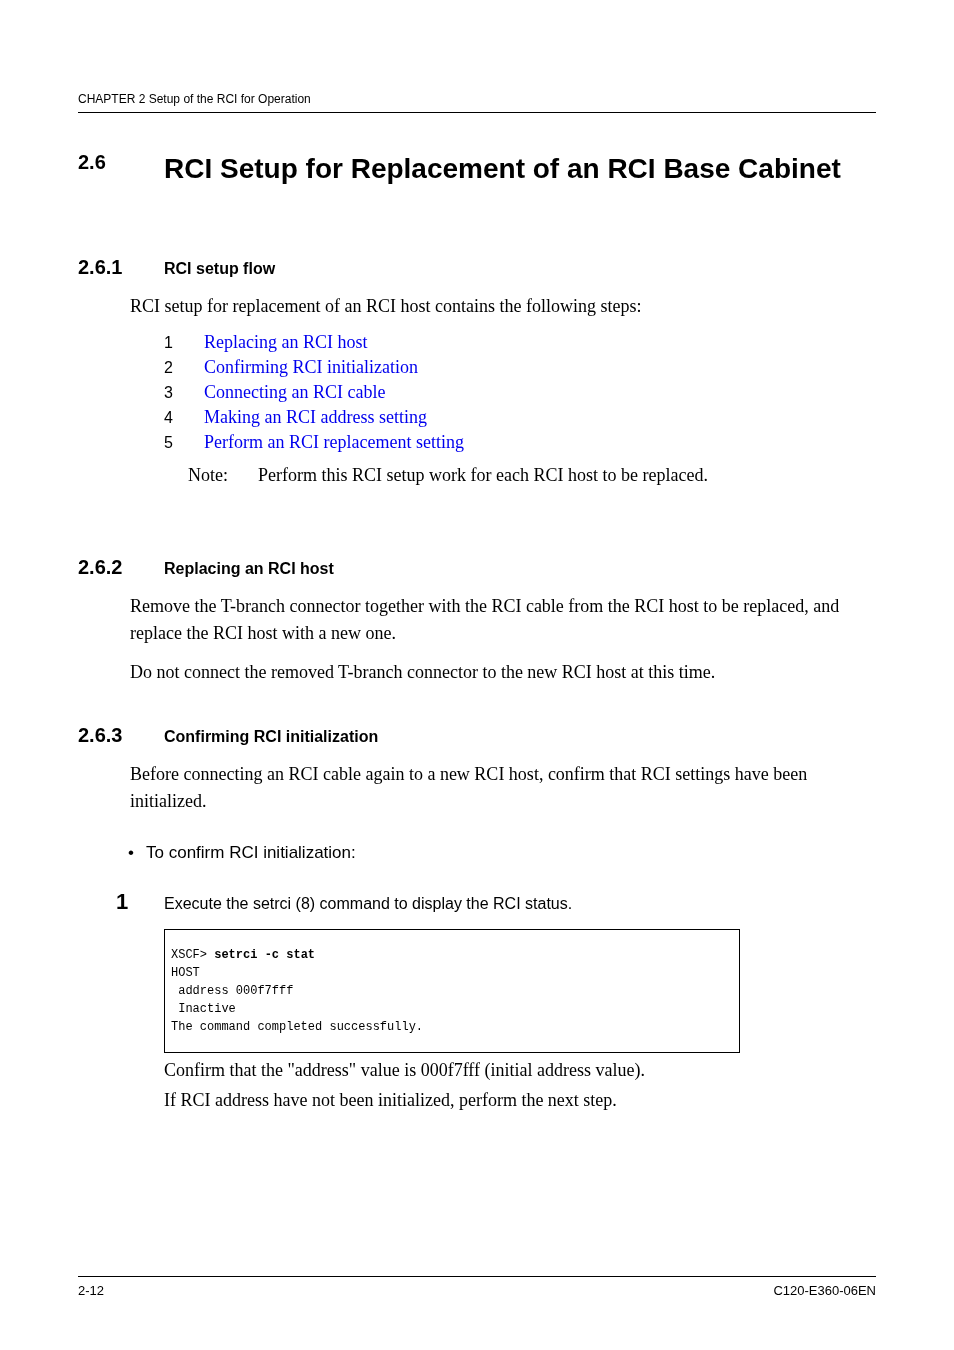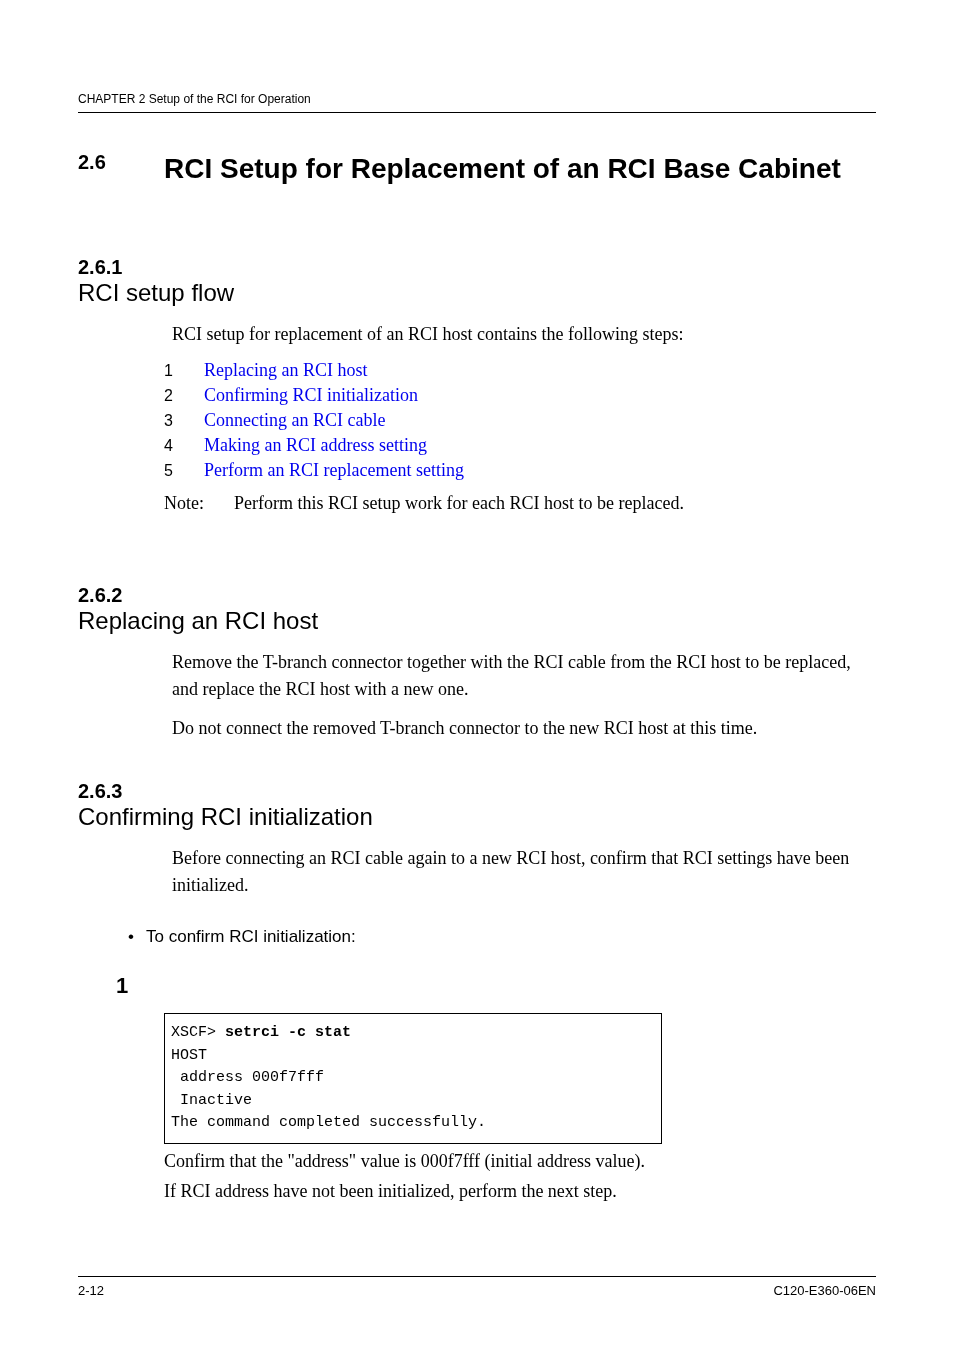--- a/index.html
+++ b/index.html
@@ -32,34 +32,33 @@
     }
     .h1-title {
       font-size: 28px;
       font-weight: bold;
       line-height: 1.25;
     }
     .h2-row {
       display: flex;
       align-items: baseline;
       margin-bottom: 14px;
-      flex-direction: column;
     }
     .h2-num {
       font-size: 20px;
       font-weight: bold;
       width: 86px;
       flex-shrink: 0;
     }
     .h2-title {
-      font-size: 24px;
-      font-weight: normal;
+      font-size: 16px;
+      font-weight: bold;
     }
     .body-text {
-      margin-left: 94px;
+      margin-left: 52px;
       font-family: "Times New Roman", Times, serif;
       font-size: 18px;
       line-height: 1.5;
       margin-bottom: 12px;
     }
     .step-list {
       margin-left: 86px;
       margin-top: 8px;
       margin-bottom: 12px;
     }
@@ -80,21 +79,21 @@
       color: #0000ee;
     }
     .note-row {
       margin-left: 86px;
       font-family: "Times New Roman", Times, serif;
       font-size: 18px;
       display: flex;
       margin-top: 12px;
       margin-bottom: 70px;
     }
-    .note-label { width: 70px; flex-shrink: 0; }
+    .note-label { width: 70px; flex-shrink: 0; margin-left: 24px; }
     .section-gap { height: 26px; }
     .bullet-line {
       margin-left: 50px;
       font-family: Arial, Helvetica, sans-serif;
       font-size: 17px;
       margin-top: 28px;
       margin-bottom: 26px;
     }
     .bullet-line::before {
       content: "•";
@@ -115,24 +114,24 @@
       flex-shrink: 0;
     }
     .step-text {
       font-family: Arial, Helvetica, sans-serif;
       font-size: 16px;
     }
     .code-block {
       margin-left: 86px;
       border: 1px solid #000;
       font-family: "Courier New", Courier, monospace;
-      font-size: 15px;
-      padding: 8px 6px;
+      font-size: 12px;
+      padding: 16px 6px;
       line-height: 1.5;
-      width: 498px;
+      width: 576px;
       white-space: pre;
     }
     .code-block .prompt { font-weight: normal; }
     .code-block .cmd { font-weight: bold; }
     .after-code {
       margin-left: 86px;
       font-family: "Times New Roman", Times, serif;
       font-size: 18px;
       line-height: 1.45;
       margin-top: 4px;
@@ -207,20 +206,21 @@
 <div class="h2-row">
   <div class="h2-num">2.6.3</div>
   <div class="h2-title">Confirming RCI initialization</div>
 </div>
 <div class="body-text">Before connecting an RCI cable again to a new RCI host, confirm that RCI settings have been initialized.</div>
 
 <div class="bullet-line">To confirm RCI initialization:</div>
 
 <div class="numbered-step">
   <span class="big-num">1</span>
+  <span class="step-text">Execute the setrci (8) command to display the RCI status.</span>
 </div>
 
 <div class="code-block"><span class="prompt">XSCF&gt; </span><span class="cmd">setrci -c stat</span>
 <span>HOST
  address 000f7fff
  Inactive
 The command completed successfully.</span></div>
 
 <div class="after-code">Confirm that the "address" value is 000f7fff (initial address value).</div>
 <div class="after-code">If RCI address have not been initialized, perform the next step.</div>

